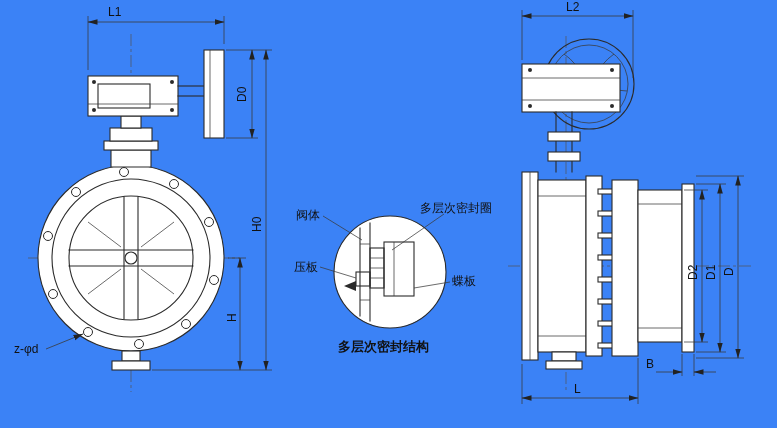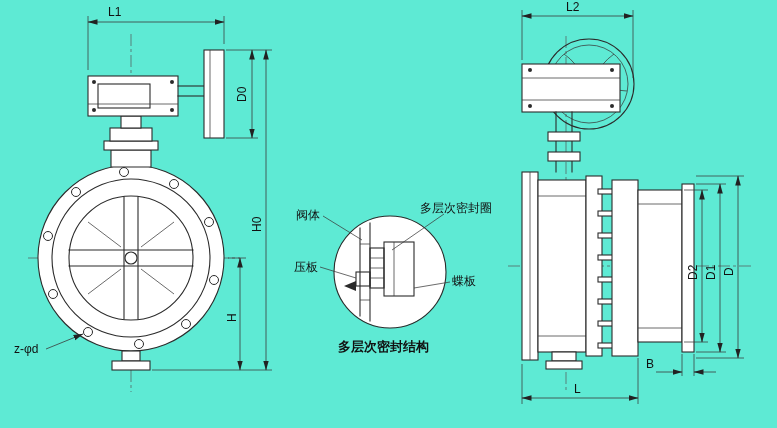--- a/index.html
+++ b/index.html
@@ -1,16 +1,16 @@
 <!DOCTYPE html>
 <html><head>
 <meta charset="utf-8">
 <style>
   html,body{margin:0;padding:0;background:#fff;}
-  .canvas{position:relative;width:777px;height:428px;background:#5eead4;overflow:hidden;
+  .canvas{position:relative;width:777px;height:428px;background:#3b82f6;overflow:hidden;
           font-family:"Liberation Sans", sans-serif;text-decoration:underline;}
   svg{position:absolute;left:0;top:0;}
   .ln{stroke:#2b2b2b;stroke-width:1.1;fill:none;stroke-linecap:square;}
   .lnf{stroke:#2b2b2b;stroke-width:1.1;fill:#ffffff;}
   .thin{stroke:#3a3a3a;stroke-width:0.75;fill:none;}
   .dimln{stroke:#3a3a3a;stroke-width:0.8;fill:none;}
   .cl{stroke:#555;stroke-width:0.7;fill:none;stroke-dasharray:12 3 3 3;}
   .bolt{stroke:#2b2b2b;stroke-width:1;fill:#fff;}
   .dot{fill:#2b2b2b;}
   text.dim{font:12px "Liberation Sans", sans-serif;fill:#111;}

